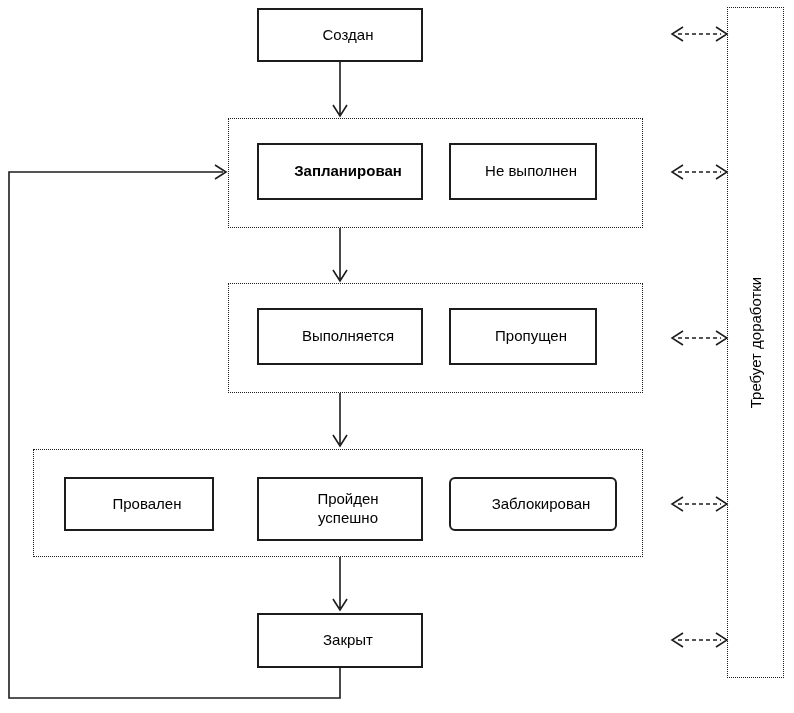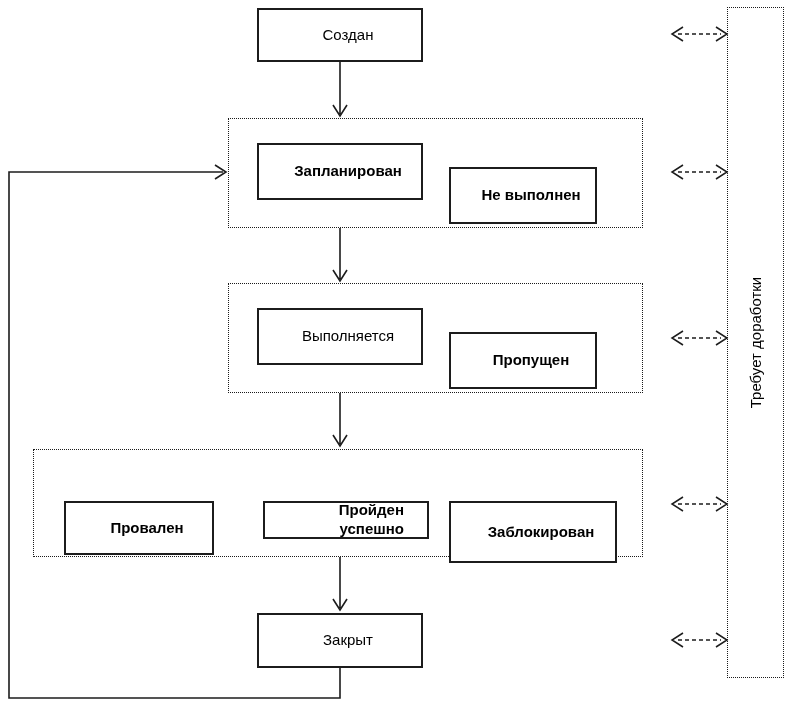--- a/index.html
+++ b/index.html
@@ -37,33 +37,33 @@
     border: 2px solid #1c1c1c;
     display: flex;
     align-items: center;
     justify-content: center;
     text-align: center;
     font-size: 15px;
     line-height: 1.25;
     z-index: 2;
     padding-left: 16px;
   }
-  .node.bold { font-weight: bold; margin-top: 24px; }
+  .node.bold { font-weight: normal; }
   .node-label { display: inline-block; }
   .node--passed .node-label { max-width: 100px; }
 
   
   .node--created      { left: 257px; top: 8px;   width: 166px; height: 54px; }
   .node--planned      { left: 257px; top: 143px; width: 166px; height: 57px; font-weight: bold; }
   .node--not-executed { left: 449px; top: 143px; width: 148px; height: 57px; }
   .node--in-progress  { left: 257px; top: 308px; width: 166px; height: 57px; }
   .node--skipped      { left: 449px; top: 308px; width: 148px; height: 57px; text-align: right; }
   .node--failed       { left: 64px;  top: 477px; width: 150px; height: 54px; }
-  .node--passed       { left: 263px; top: 477px; width: 166px; height: 38px; text-align: right; }
-  .node--blocked      { left: 449px; top: 477px; width: 168px; height: 62px; }
+  .node--passed       { left: 257px; top: 477px; width: 166px; height: 64px; }
+  .node--blocked      { left: 449px; top: 477px; width: 168px; height: 54px; border-radius: 6px; }
   .node--closed       { left: 257px; top: 613px; width: 166px; height: 55px; }
 
   
   .group--scheduled { left: 228px; top: 118px; width: 415px; height: 110px; }
   .group--running   { left: 228px; top: 283px; width: 415px; height: 110px; }
   .group--results   { left: 33px;  top: 449px; width: 610px; height: 108px; }
 
   .side-panel {
     position: absolute;
     left: 727px;

